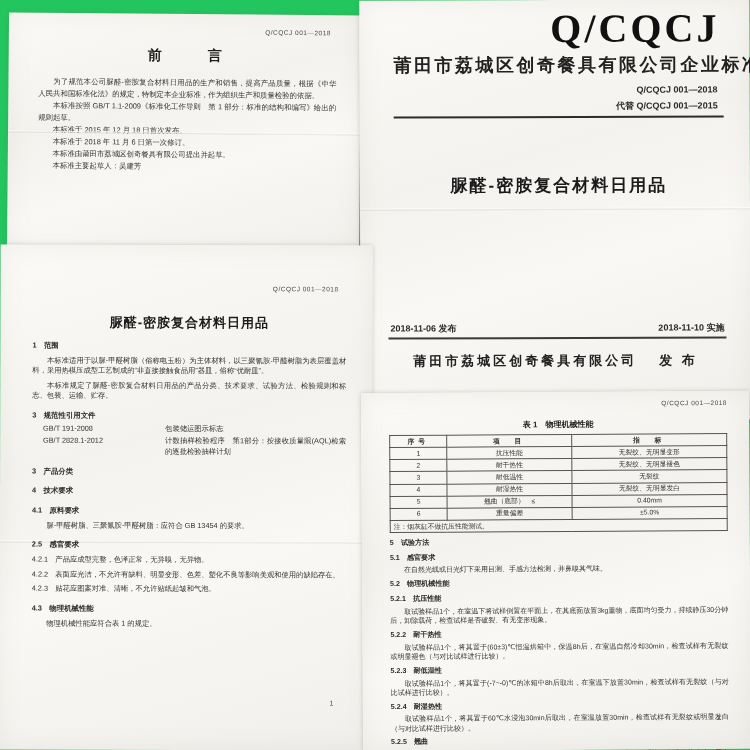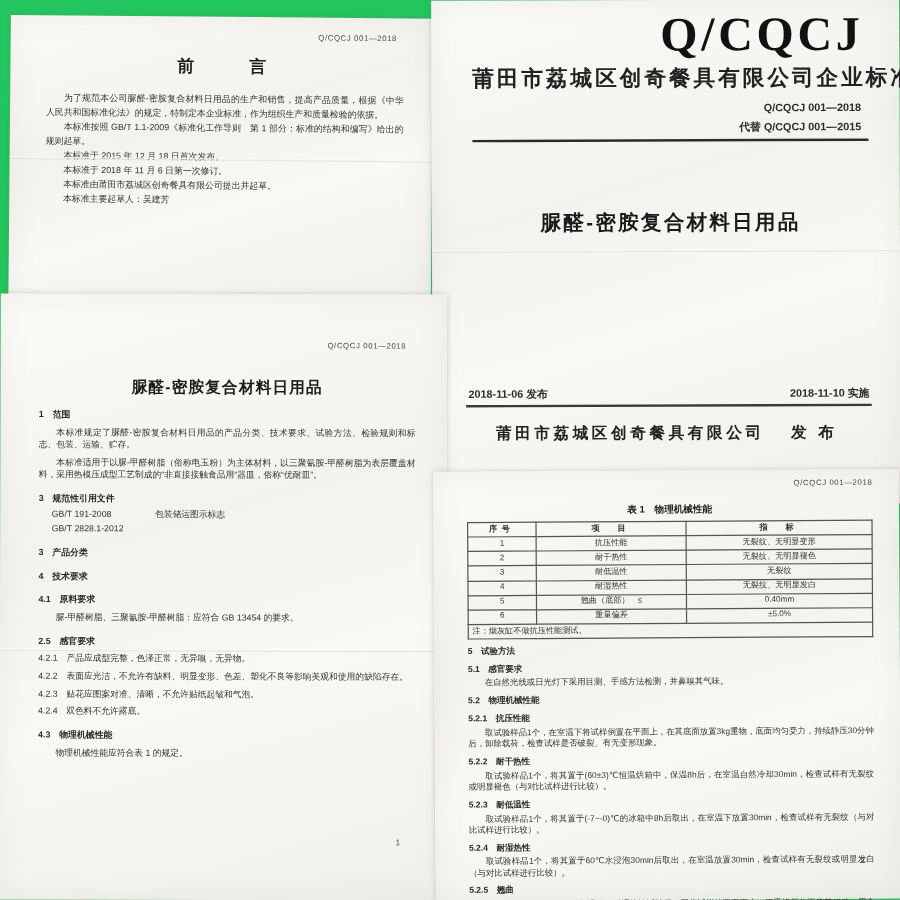--- a/index.html
+++ b/index.html
@@ -34,21 +34,21 @@
   .cv-pub .gap{display:inline-block;width:22px;}
   
   #p-page1{left:0;top:245px;width:372px;height:505px;transform:rotate(.15deg);}
   #p-page1 .inner{padding:12px 26px 0 32px;position:relative;height:100%;box-sizing:border-box;}
   #p-page1 .doc-code{margin:28px 8px 0 0;}
   .pg-title{text-align:center;font-weight:bold;font-size:13px;letter-spacing:1px;margin-top:22px;color:#1d1d1d;}
   .sec{font-size:7.3px;line-height:1.45;color:#333;}
   .sec h4{font-size:7.4px;font-weight:bold;margin:9px 0 0 0;color:#2a2a2a;}
   .sec p{margin:4px 0 0 0;text-indent:2em;}
   .sec p.noind{text-indent:0;}
-  .refline{margin:2px 0 0 1.5em;display:flex;}
+  .refline{margin:2px 0 0 1.5em;display:flex;gap:36px;}
   .refline .code{width:86px;flex:none;}
   .pg-num{position:absolute;right:38px;font-size:7px;color:#444;}
   #p-page1 .pg-num{bottom:44px;}
   
   #p-page2{left:362px;top:392px;width:388px;height:358px;transform:rotate(-.35deg);}
   #p-page2 .inner{padding:8px 22px 0 28px;position:relative;height:100%;box-sizing:border-box;}
   .tb-caption{text-align:center;font-size:8px;font-weight:bold;margin-top:12px;color:#222;}
   table.spec{width:100%;border-collapse:collapse;margin-top:4px;font-size:6.8px;color:#333;}
   table.spec td{border:1px solid #555;text-align:center;padding:1.5px 3px;line-height:1.2;}
   table.spec .c0{width:50px;}
@@ -100,39 +100,39 @@
     </div>
   </div>
 
   <div class="paper" id="p-page1">
     <div class="crease" style="top:296px"></div>
     <div class="inner">
       <div class="doc-code">Q/CQCJ 001—2018</div>
       <div class="pg-title">脲醛-密胺复合材料日用品</div>
       <div class="sec just">
         <h4>1　范围</h4>
+        <p>本标准适用于以脲-甲醛树脂（俗称电玉粉）为主体材料，以三聚氰胺-甲醛树脂为表层覆盖材料，采用热模压成型工艺制成的“非直接接触食品用”器皿，俗称“优耐皿”。</p>
         <p>本标准规定了脲醛-密胺复合材料日用品的产品分类、技术要求、试验方法、检验规则和标志、包装、运输、贮存。</p>
-        <p>本标准适用于以脲-甲醛树脂（俗称电玉粉）为主体材料，以三聚氰胺-甲醛树脂为表层覆盖材料，采用热模压成型工艺制成的“非直接接触食品用”器皿，俗称“优耐皿”。</p>
         <h4>3　规范性引用文件</h4>
         <div class="refline">
           <span class="code">GB/T 191-2008</span>
           <span>包装储运图示标志</span>
         </div>
         <div class="refline">
           <span class="code">GB/T 2828.1-2012</span>
+          <span>计数抽样检验程序　第1部分：按接收质量限(AQL)检索的逐批检验抽样计划</span>
         </div>
         <h4>3　产品分类</h4>
         <h4>4　技术要求</h4>
         <h4>4.1　原料要求</h4>
         <p>脲-甲醛树脂、三聚氰胺-甲醛树脂：应符合 GB 13454 的要求。</p>
         <h4>2.5　感官要求</h4>
         <p class="noind">4.2.1　产品应成型完整，色泽正常，无异嗅，无异物。</p>
         <p class="noind">4.2.2　表面应光洁，不允许有缺料、明显变形、色差、塑化不良等影响美观和使用的缺陷存在。</p>
         <p class="noind">4.2.3　贴花应图案对准、清晰，不允许贴纸起皱和气泡。</p>
-        <p class="noind">4.2.4　双色料不允许露底。</p>
         <h4>4.3　物理机械性能</h4>
         <p>物理机械性能应符合表 1 的规定。</p>
       </div>
       <div class="pg-num">1</div>
     </div>
   </div>
 
   <div class="paper" id="p-page2">
     <div class="inner">
       <div class="doc-code">Q/CQCJ 001—2018</div>

